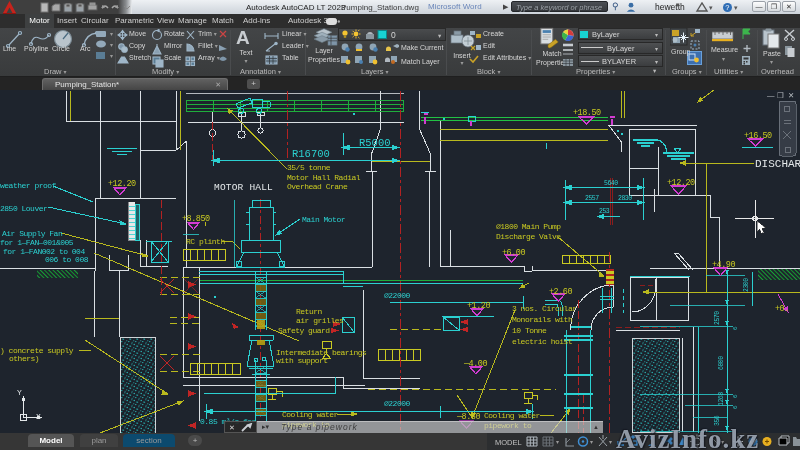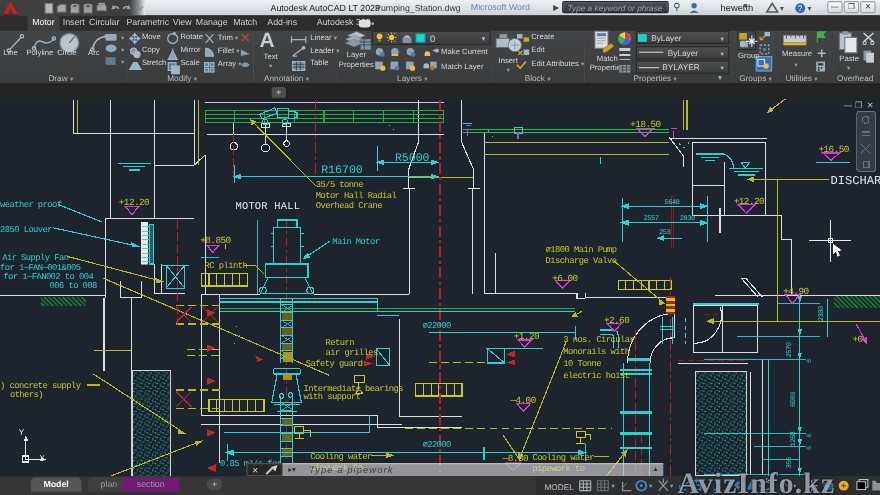--- a/index.html
+++ b/index.html
@@ -785,38 +785,39 @@
 <div class="abs" style="left:770px;top:58px;color:#9a9a9a;font-size:6px">▾</div>
 <svg class="abs" style="left:784px;top:29px" width="14" height="32">
  <path d="M1 1 l9 8 M10 1 l-9 8" stroke="#c8cdd2" stroke-width="1.4"></path>
       <circle cx="2" cy="10" r="1.5" fill="none" stroke="#c8cdd2"></circle>
       <circle cx="9" cy="10" r="1.5" fill="none" stroke="#c8cdd2"></circle>
  <rect x="1" y="17" width="7" height="9" fill="#8a969e"></rect>
       <rect x="3.5" y="19" width="7" height="9" fill="#c8cdd2"></rect>
 </svg>
 
 <div id="ftabbar"></div>
+<div id="ftab">Pumping_Station*<span style="position:absolute;right:6px;top:2px;color:#aaa;font-size:7px">✕</span></div>
 <div id="plus">+</div>
 
 <div id="cmdbox">
       <span style="color:#ddd;font-size:7px;position:absolute;left:4px;top:2px">✕</span>
       <svg style="position:absolute;left:15px;top:1px" width="14" height="10">
         <path d="M2 8 L8 2 M8 2 l3 -1 l-1 3 z" stroke="#c9cdd2" stroke-width="1.8" fill="#c9cdd2"></path>
       </svg>
     </div>
 <div id="cmdbar">
       <span style="position:absolute;left:5px;top:1px;color:#333;font-size:7px">▸▾</span>
       <span style="position:absolute;right:4px;top:2px;color:#333;font-size:6px">▲</span>
     </div>
 <div id="cmdtext">Type  a  pipework</div>
 
 <div id="bottom"></div>
 <div class="mtab" style="left:28px;width:46px;background:#555;color:#fff;font-weight:bold;line-height:13px">Model</div>
 <div class="mtab" style="left:80px;width:38px;background:#404040;color:#9a9a9a;line-height:13px">plan</div>
-<div class="mtab" style="left:111px;width:52px;background:#701a75;color:#9a9a9a;line-height:13px">section</div>
+<div class="mtab" style="left:123px;width:52px;background:#0c4a6e;color:#9a9a9a;line-height:13px">section</div>
 <div class="mtab" style="left:188px;width:14px;background:#4a4a4a;color:#bbb;border-radius:7px;height:11px;top:435px;line-height:11px">+</div>
 <div id="statusR"></div>
 <svg class="abs" style="left:487px;top:433px" width="313" height="17">
  <text x="8" y="12" font-size="7.5" fill="#c0c0c0" font-family="Liberation Sans">MODEL</text>
  <g stroke="#aeb6bd" stroke-width="1">
   <path d="M40 4 h10 M40 7 h10 M40 10 h10 M40 13 h10 M40 4 v9 M43.3 4 v9 M46.6 4 v9 M50 4 v9"></path>
  </g>
  <g stroke="#6a7076" stroke-width="1">
   <path d="M56 4 h10 M56 7 h10 M56 10 h10 M56 13 h10 M56 4 v9 M59.3 4 v9 M62.6 4 v9 M66 4 v9"></path>
  </g>

